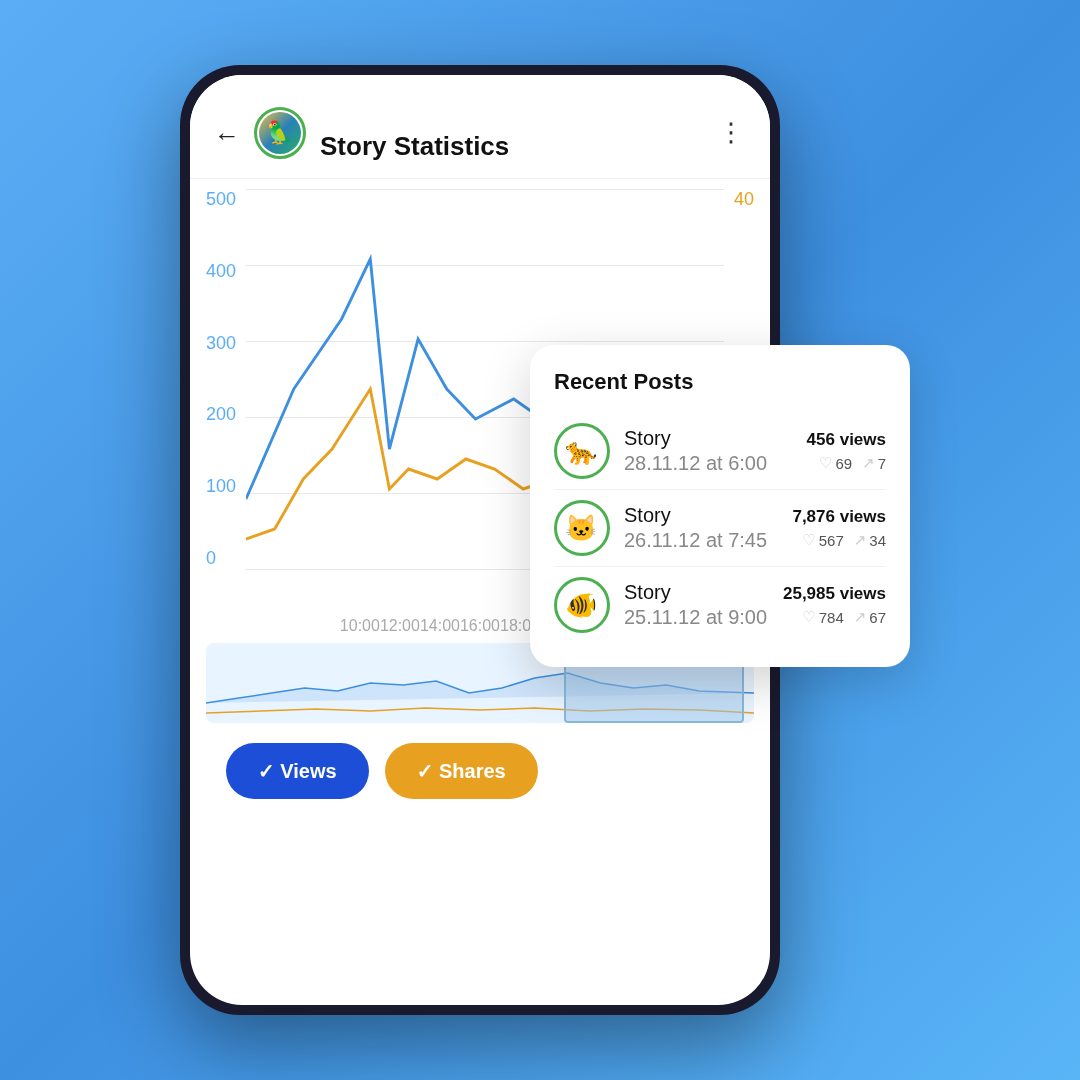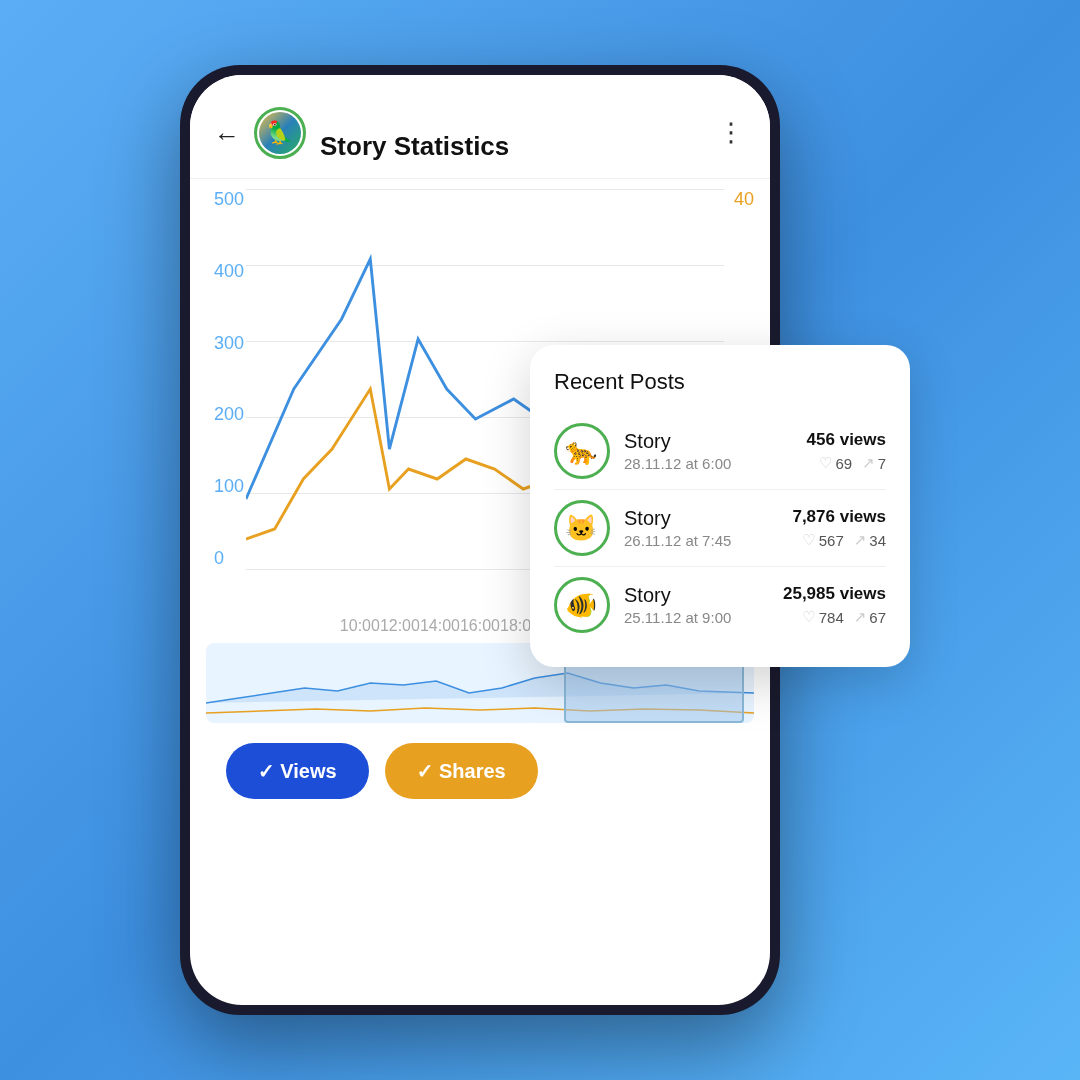--- a/index.html
+++ b/index.html
@@ -103,21 +103,21 @@
     }
 
     .chart-container {
       position: relative;
       height: 420px;
     }
 
     
     .y-labels {
       position: absolute;
-      left: 8px;
+      left: 0;
       top: 0;
       height: 380px;
       display: flex;
       flex-direction: column;
       justify-content: space-between;
       z-index: 2;
     }
 
     .y-label {
       font-size: 18px;
@@ -248,21 +248,21 @@
       width: 380px;
       background: #fff;
       border-radius: 24px;
       padding: 24px;
       box-shadow: 0 15px 50px rgba(0,0,0,0.18);
       z-index: 10;
     }
 
     .recent-title {
       font-size: 22px;
-      font-weight: 400;
+      font-weight: 700;
       color: #111;
       margin-bottom: 18px;
     }
 
     .story-item {
       display: flex;
       align-items: center;
       gap: 14px;
       padding: 10px 0;
       border-bottom: 1px solid #f0f0f0;
@@ -295,21 +295,21 @@
       flex: 1;
     }
 
     .story-name {
       font-size: 20px;
       font-weight: 400;
       color: #111;
     }
 
     .story-date {
-      font-size: 15px;
+      font-size: 20px;
       color: #888;
       margin-top: 2px;
     }
 
     .story-stats {
       text-align: right;
     }
 
     .story-views {
       font-size: 17px;

